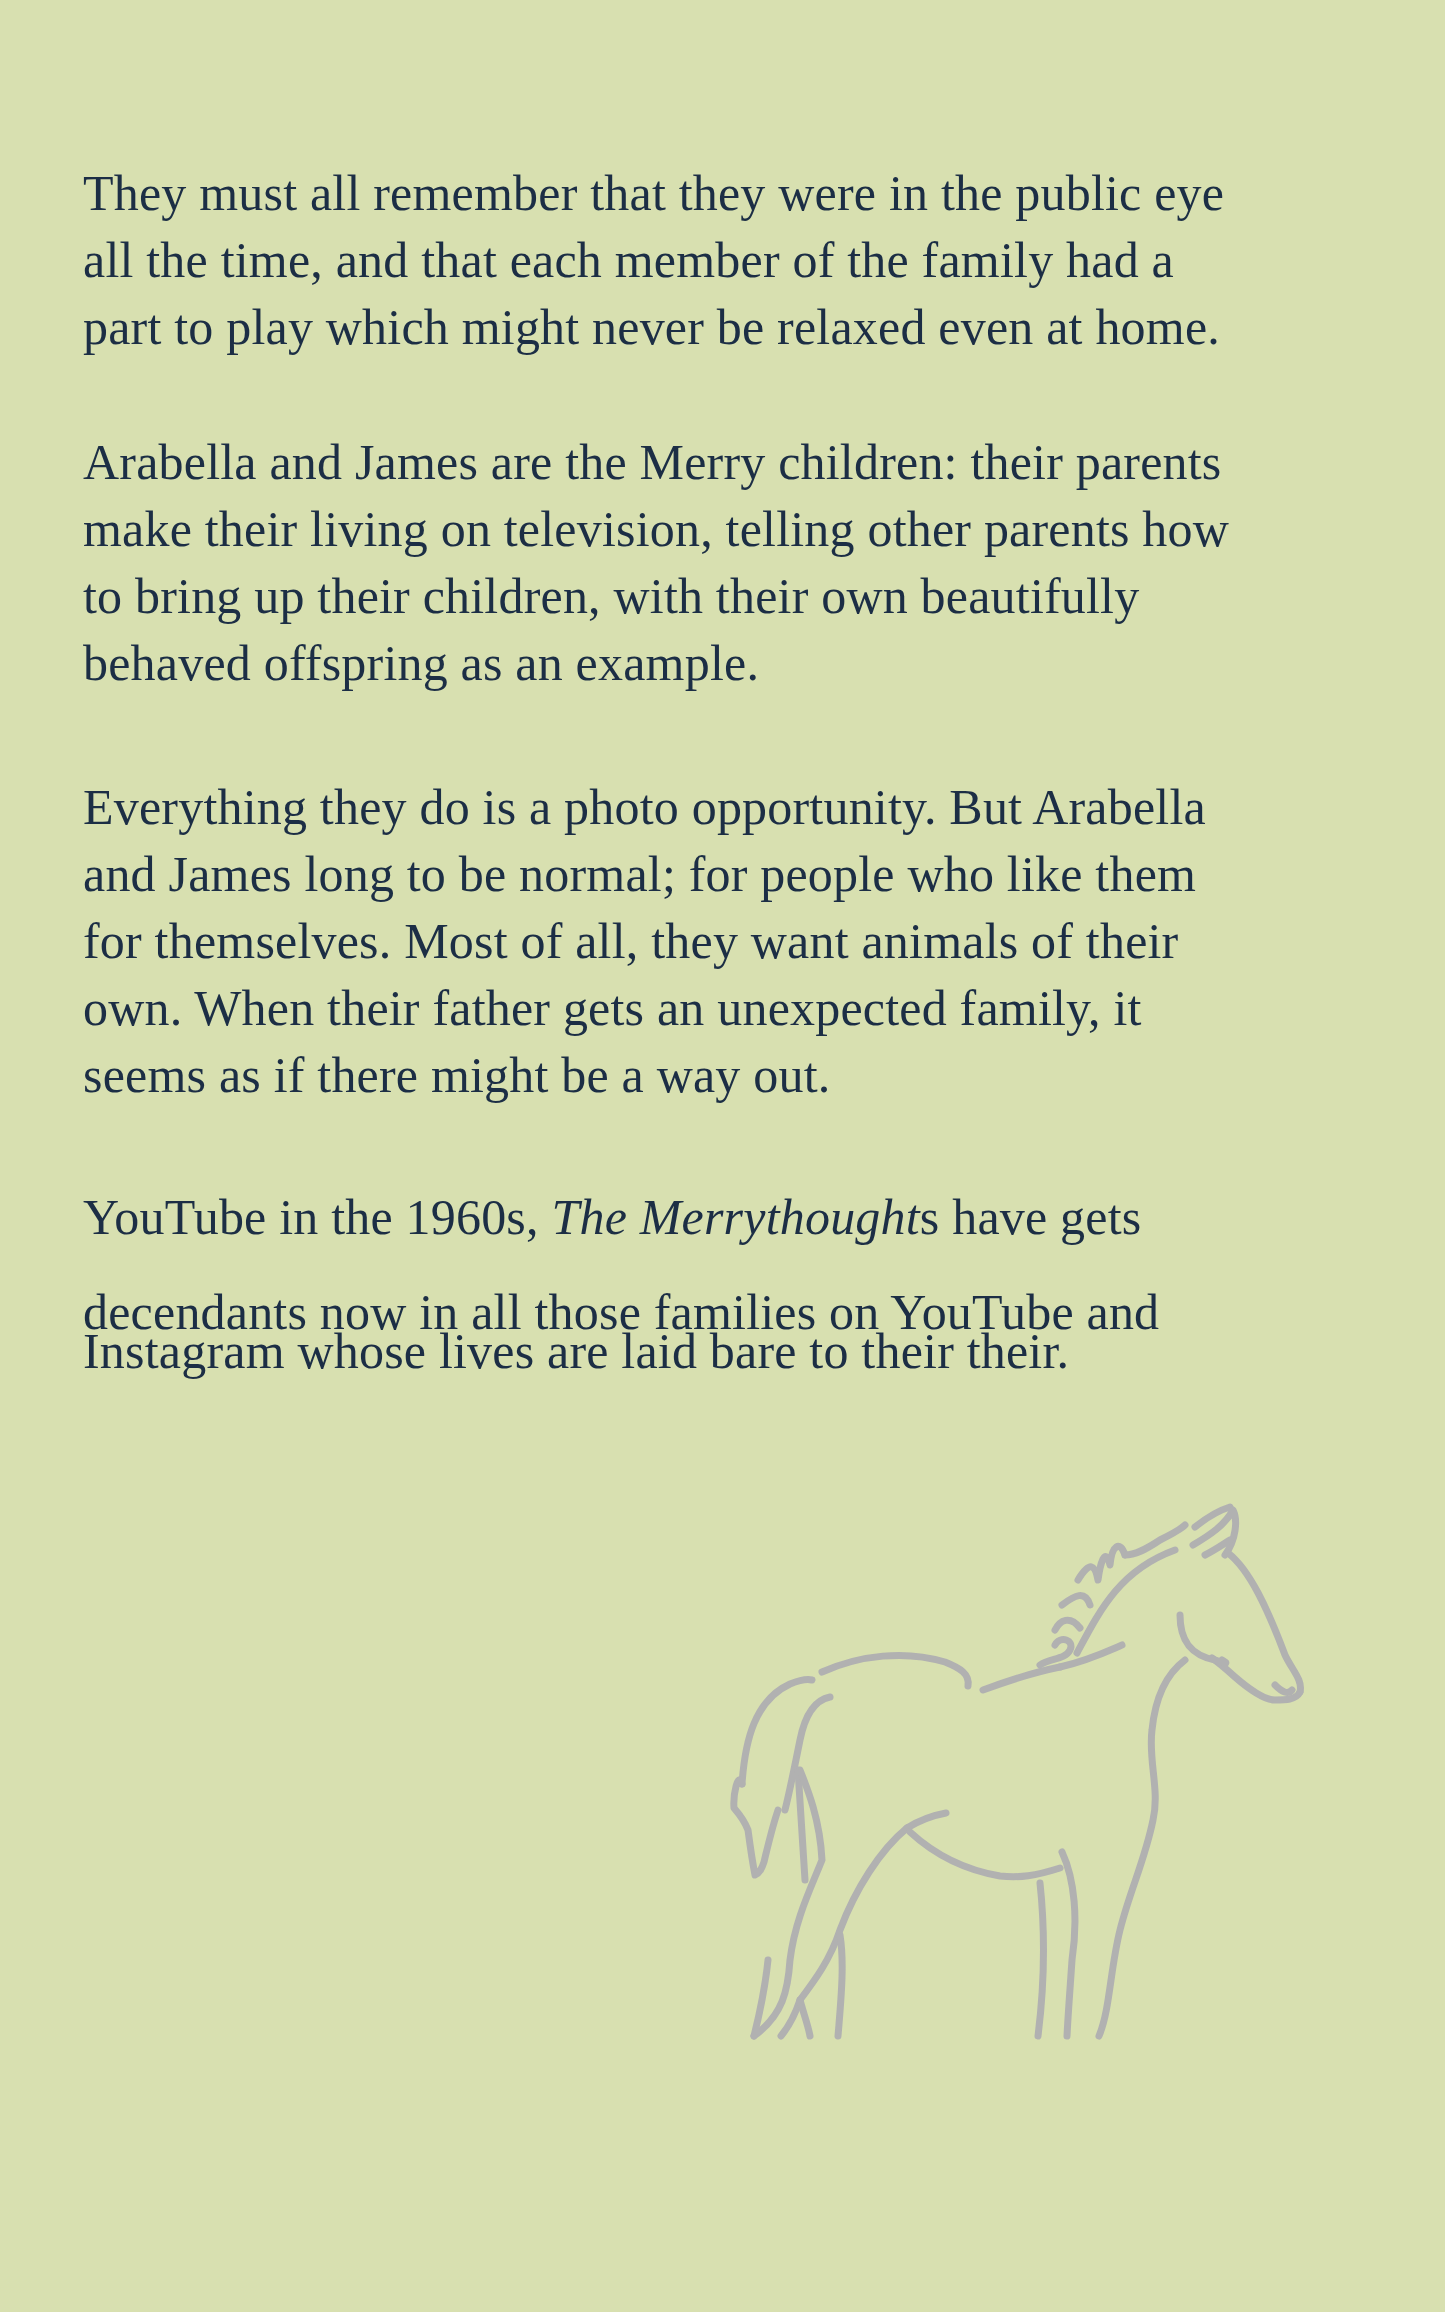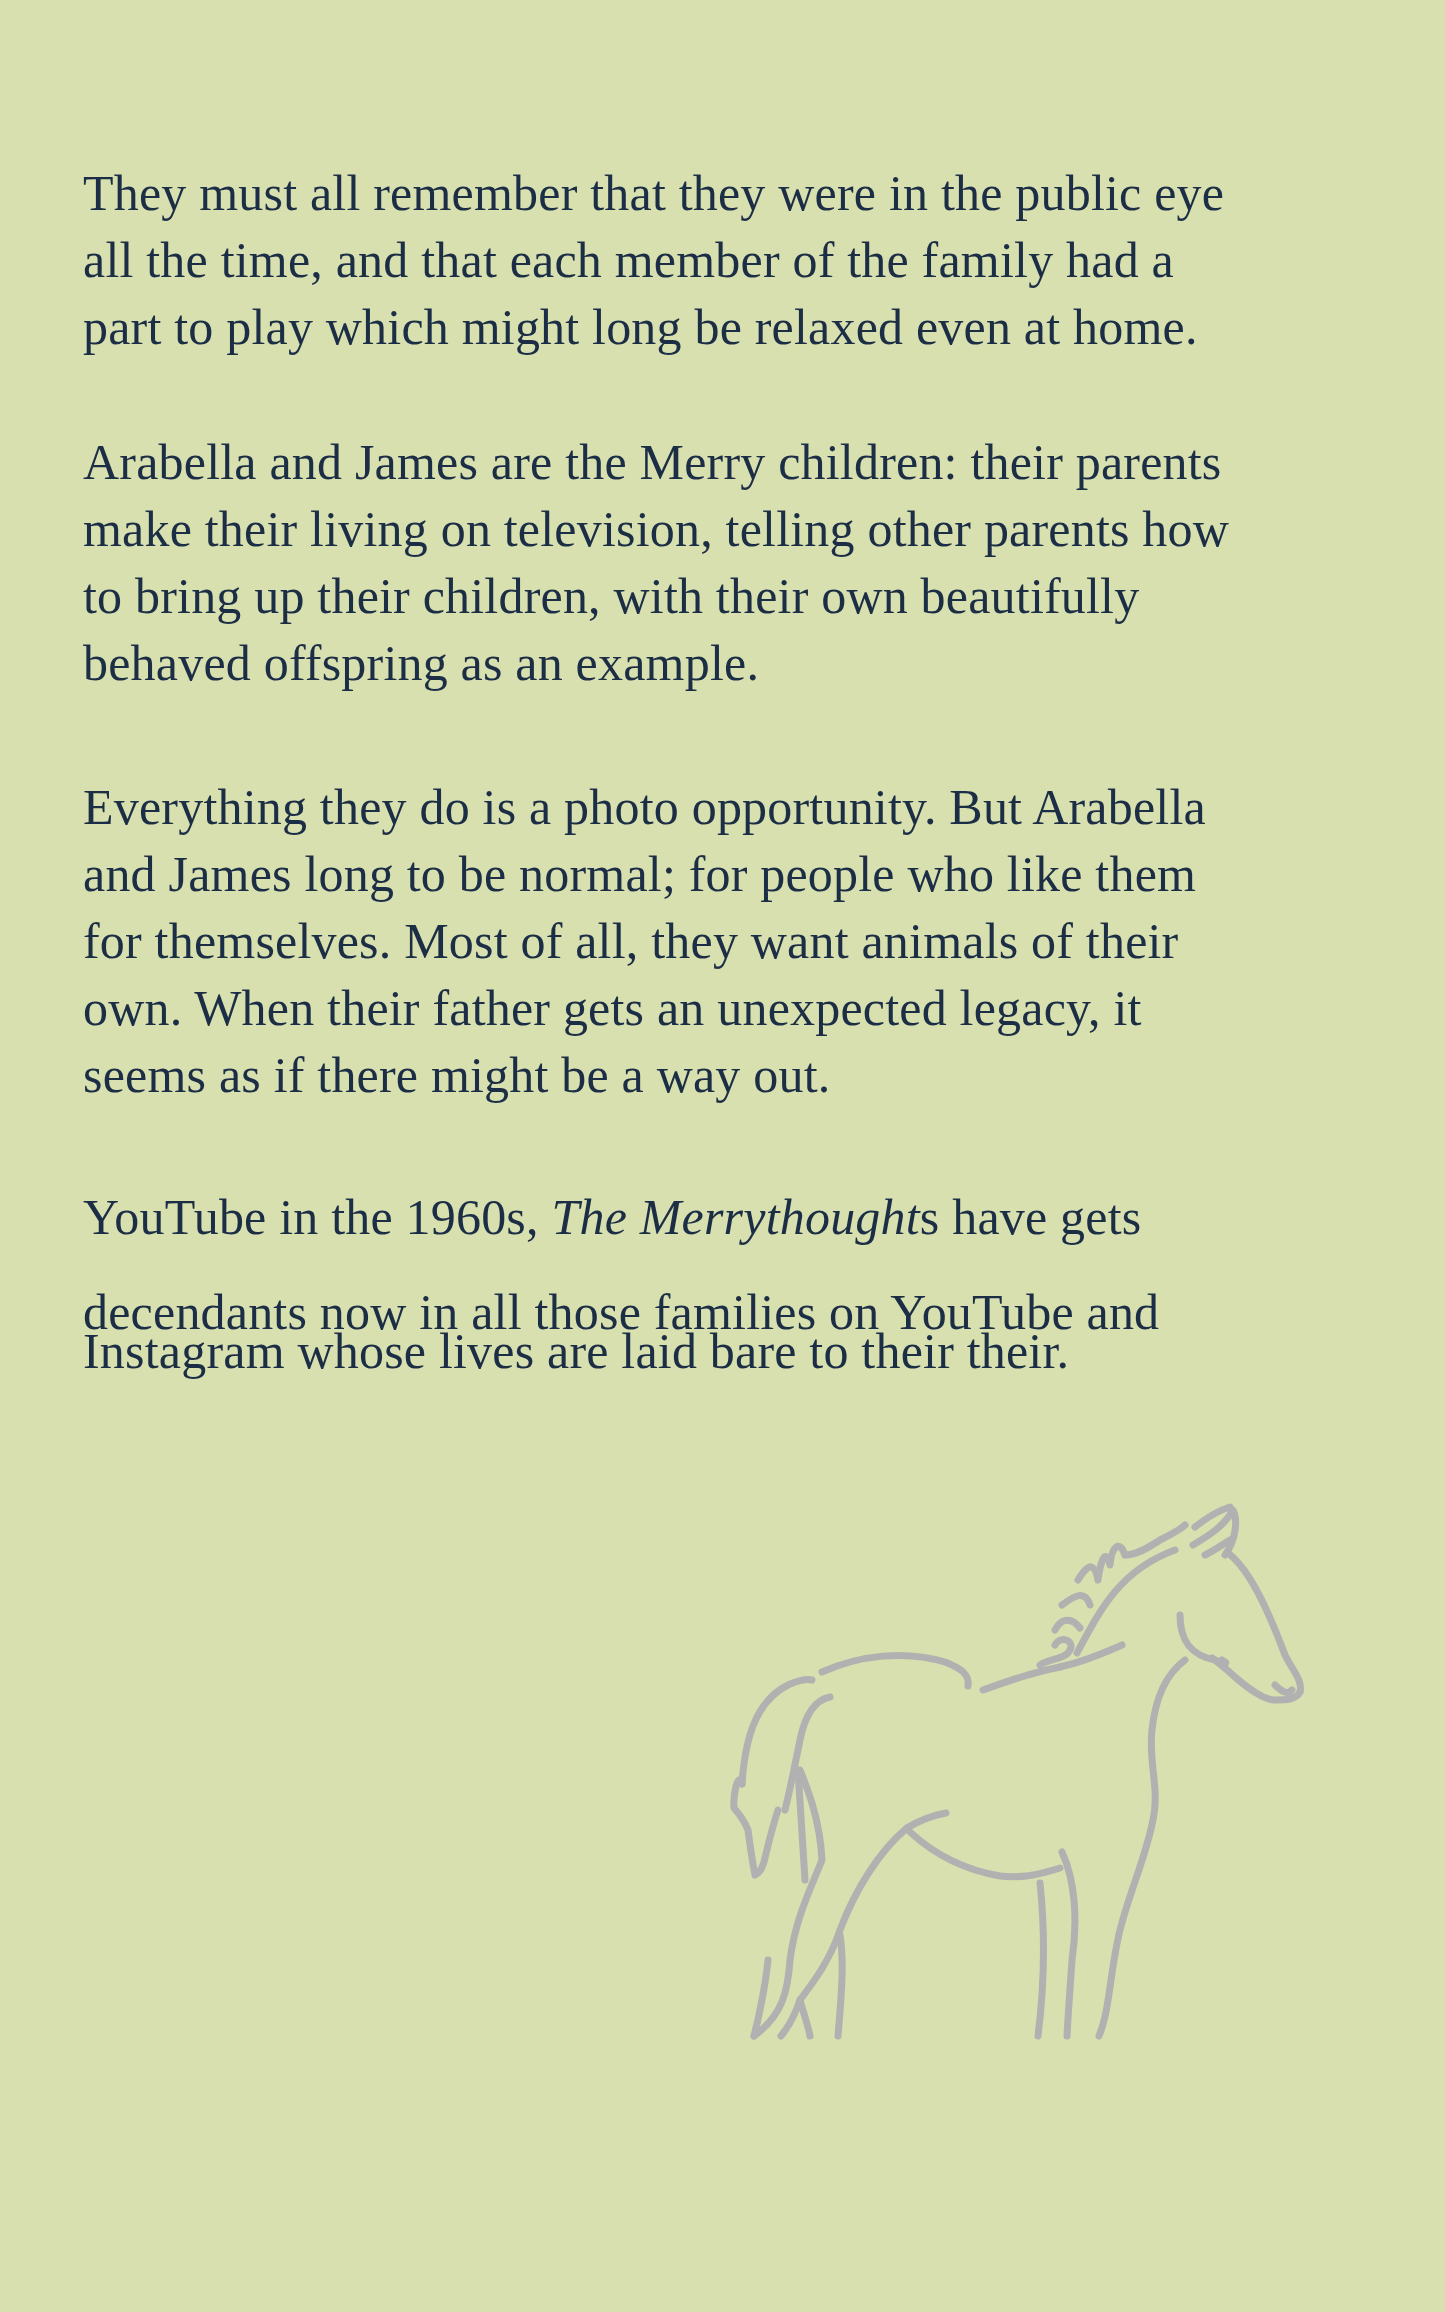--- a/index.html
+++ b/index.html
@@ -48,35 +48,35 @@
     }
   </style>
 </head>
 <body>
 
 <div class="page">
 
   <div>
     <div class="line" style="top:168px">They must all remember that they were in the public eye</div>
     <div class="line" style="top:235px">all the time, and that each member of the family had a</div>
-    <div class="line" style="top:302px">part to play which might long be relaxed even at home.</div>
+    <div class="line" style="top:302px">part to play which might never be relaxed even at home.</div>
   </div>
 
   <div>
     <div class="line" style="top:437px">Arabella and James are the Merry children: their parents</div>
     <div class="line" style="top:504px">make their living on television, telling other parents how</div>
     <div class="line" style="top:571px">to bring up their children, with their own beautifully</div>
     <div class="line" style="top:638px">behaved offspring as an example.</div>
   </div>
 
   <div>
     <div class="line" style="top:782px">Everything they do is a photo opportunity. But Arabella</div>
     <div class="line" style="top:849px">and James long to be normal; for people who like them</div>
     <div class="line" style="top:916px">for themselves. Most of all, they want animals of their</div>
-    <div class="line" style="top:983px">own. When their father gets an unexpected legacy, it</div>
+    <div class="line" style="top:983px">own. When their father gets an unexpected family, it</div>
     <div class="line" style="top:1050px">seems as if there might be a way out.</div>
   </div>
 
   <div>
     <div class="line" style="top:1192px">
       <span>YouTube in the 1960s, </span><em>The Merrythought</em><span>s have gets</span>
     </div>
     <div class="line" style="top:1287px">decendants now in all those families on YouTube and</div>
     <div class="line" style="top:1326px">Instagram whose lives are laid bare to their their.</div>
   </div>

